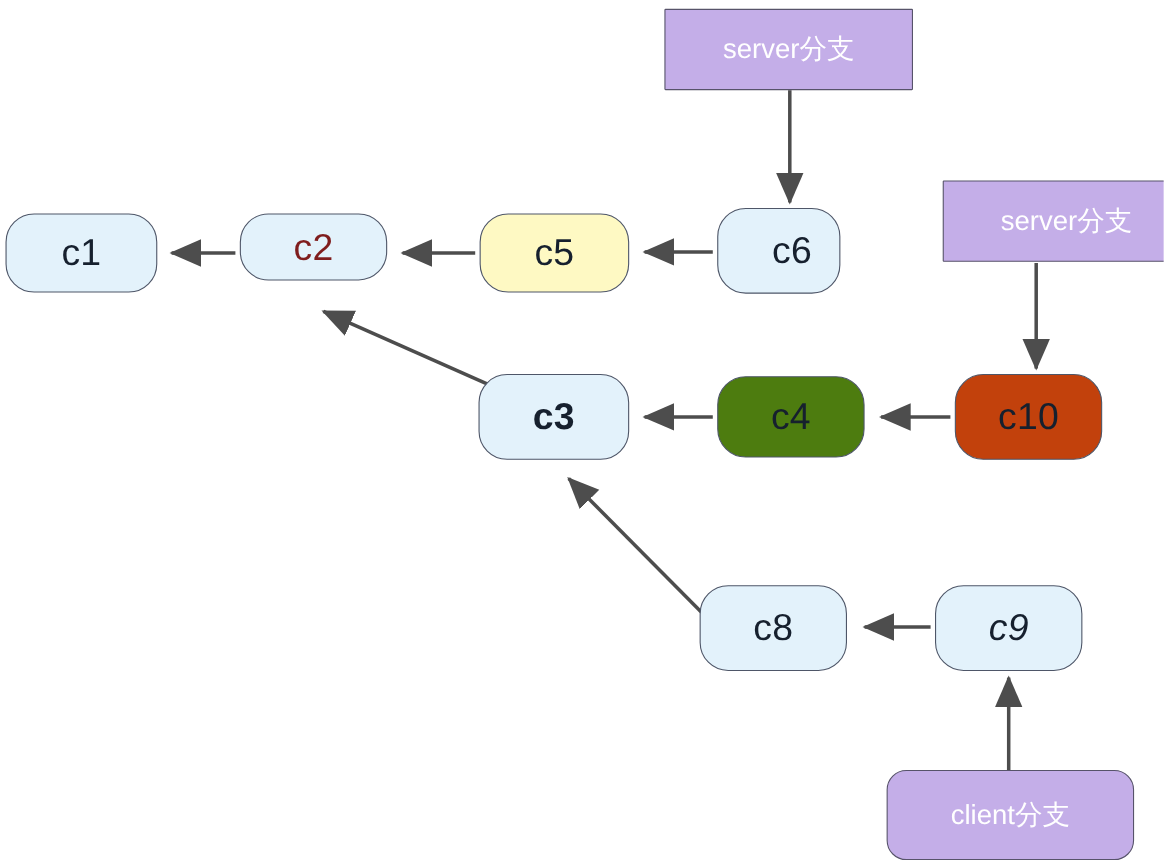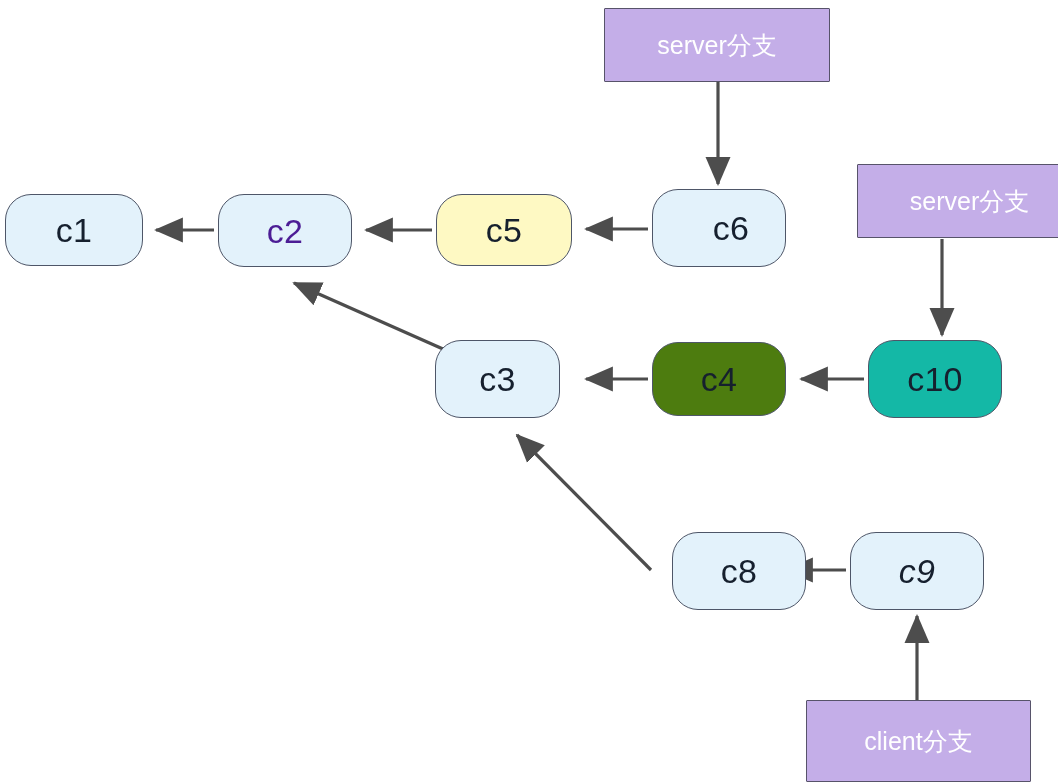--- a/index.html
+++ b/index.html
@@ -77,50 +77,50 @@
         <path d="M 718,82 L 718,184"></path>
         <path d="M 942,239 L 942,335"></path>
         <path d="M 917,700 L 917,616"></path>
       </g>
   </svg>
 
   <div id="commit-layer">
       <div class="commit-node" style="left: 5px; top: 194px; width: 138px; height: 72px; background: rgb(227, 242, 251); border-color: rgb(78, 86, 104); color: rgb(22, 32, 46);">
         <span>c1</span>
       </div>
-      <div class="commit-node" style="left: 218px; top: 194px; width: 134px; height: 73px; background: rgb(227, 242, 251); border-color: rgb(78, 86, 104); color: #4c1d95;">
+      <div class="commit-node" style="left: 218px; top: 194px; width: 134px; height: 61px; background: rgb(227, 242, 251); border-color: rgb(78, 86, 104); color: #7f1d1d;">
         <span>c2</span>
       </div>
       <div class="commit-node" style="left: 436px; top: 194px; width: 136px; height: 72px; background: #fef9c3; border-color: rgb(78, 86, 104); color: rgb(22, 32, 46);">
         <span>c5</span>
       </div>
-      <div class="commit-node" style="left: 652px; top: 189px; width: 134px; height: 78px; background: rgb(227, 242, 251); border-color: rgb(78, 86, 104); color: rgb(22, 32, 46); padding-left: 24px;">
+      <div class="commit-node" style="left: 652px; top: 189px; width: 112px; height: 78px; background: rgb(227, 242, 251); border-color: rgb(78, 86, 104); color: rgb(22, 32, 46); padding-left: 24px;">
         <span>c6</span>
       </div>
-      <div class="commit-node" style="left: 435px; top: 340px; width: 125px; height: 78px; background: rgb(227, 242, 251); border-color: rgb(78, 86, 104); color: rgb(22, 32, 46);">
+      <div class="commit-node" style="left: 435px; top: 340px; width: 137px; height: 78px; background: rgb(227, 242, 251); border-color: rgb(78, 86, 104); color: rgb(22, 32, 46); font-weight: bold;">
         <span>c3</span>
       </div>
       <div class="commit-node" style="left: 652px; top: 342px; width: 134px; height: 74px; background: #4d7c0f; border-color: rgb(78, 86, 104); color: rgb(22, 32, 46);">
         <span>c4</span>
       </div>
-      <div class="commit-node" style="left: 868px; top: 340px; width: 134px; height: 78px; background: #14b8a6; border-color: rgb(78, 86, 104); color: rgb(22, 32, 46);">
+      <div class="commit-node" style="left: 868px; top: 340px; width: 134px; height: 78px; background: #c2410c; border-color: rgb(78, 86, 104); color: rgb(22, 32, 46);">
         <span>c10</span>
       </div>
-      <div class="commit-node" style="left: 636px; top: 532px; width: 134px; height: 78px; background: rgb(227, 242, 251); border-color: rgb(78, 86, 104); color: rgb(22, 32, 46); margin-left: 36px;">
+      <div class="commit-node" style="left: 636px; top: 532px; width: 134px; height: 78px; background: rgb(227, 242, 251); border-color: rgb(78, 86, 104); color: rgb(22, 32, 46);">
         <span>c8</span>
       </div>
       <div class="commit-node" style="left: 850px; top: 532px; width: 134px; height: 78px; background: rgb(227, 242, 251); border-color: rgb(78, 86, 104); color: rgb(22, 32, 46); font-style: italic;">
         <span>c9</span>
       </div>
     </div>
   <div id="branch-layer">
       <div class="branch-label" style="left: 604px; top: 8px; width: 226px; height: 74px; background: rgb(196, 174, 232); border-color: rgb(87, 83, 106); color: rgb(255, 255, 255);">
         <span>server分支</span>
       </div>
       <div class="branch-label" style="left: 829px; top: 164px; width: 225px; height: 74px; background: rgb(196, 174, 232); border-color: rgb(87, 83, 106); color: rgb(255, 255, 255); margin-left: 28px;">
         <span>server分支</span>
       </div>
-      <div class="branch-label" style="left: 806px; top: 700px; width: 225px; height: 82px; background: rgb(196, 174, 232); border-color: rgb(87, 83, 106); color: rgb(255, 255, 255);">
+      <div class="branch-label" style="left: 806px; top: 700px; width: 225px; height: 82px; background: rgb(196, 174, 232); border-color: rgb(87, 83, 106); color: rgb(255, 255, 255); border-radius: 18px;">
         <span>client分支</span>
       </div>
     </div>
 
 </div>
 
 </body></html>

